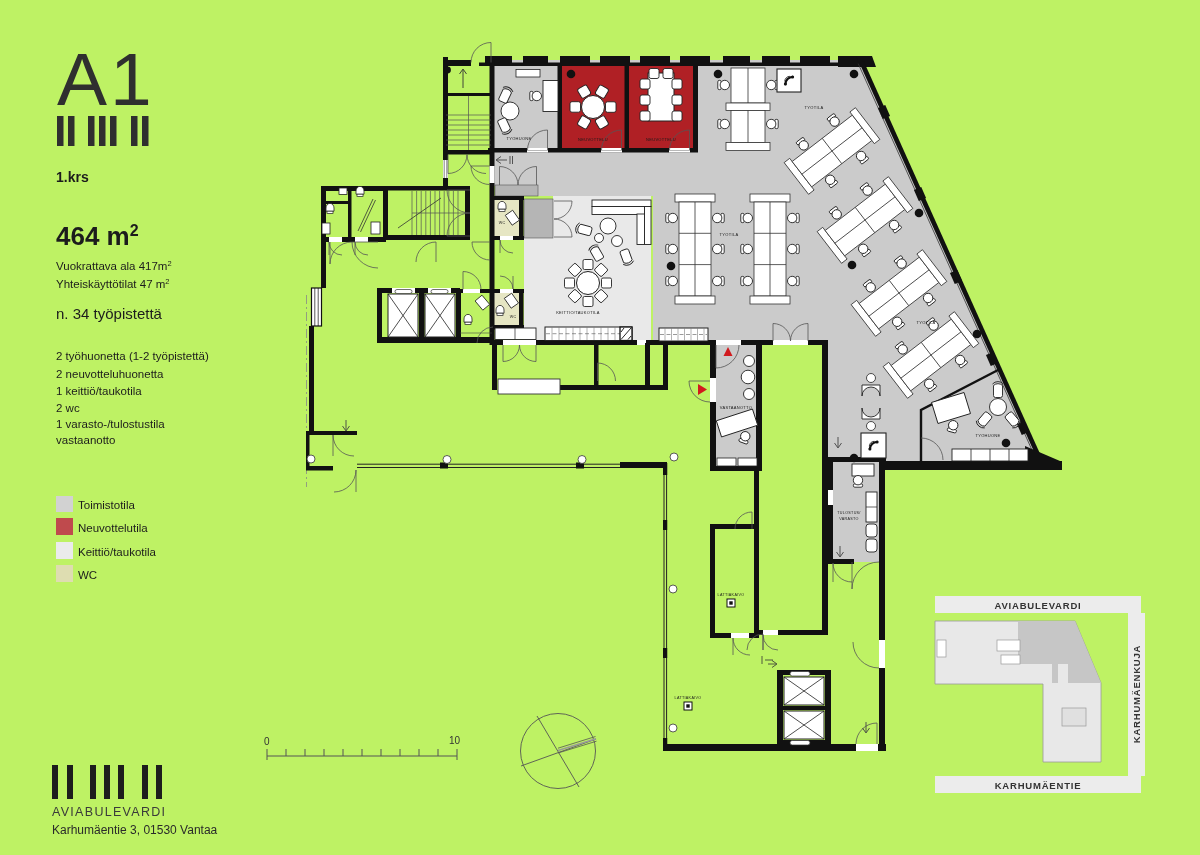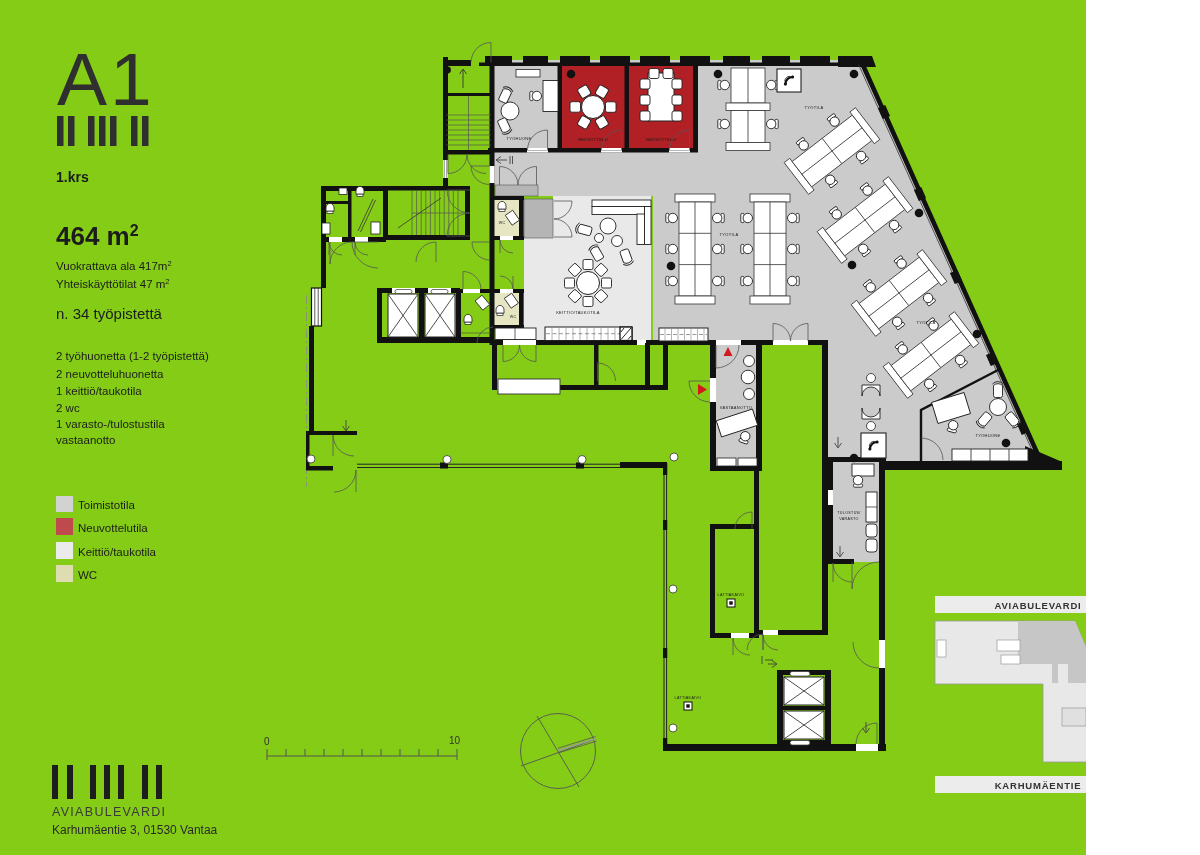--- a/index.html
+++ b/index.html
@@ -1,16 +1,16 @@
 <!DOCTYPE html>
 <html><head>
 <meta charset="utf-8">
 <style>
 html,body{margin:0;padding:0;background:#fff;}
-.page{position:relative;width:1086px;height:855px;background:#84cc16;overflow:hidden;font-family:"Liberation Sans",sans-serif;}
+.page{position:relative;width:1200px;height:855px;background:#bef264;overflow:hidden;font-family:"Liberation Sans",sans-serif;}
 svg{position:absolute;left:0;top:0;}
 </style>
 </head>
 <body>
 <div class="page">
 <svg width="1200" height="855" viewBox="0 0 1200 855">
 <defs>
 <g id="oc">
           <rect x="-6.2" y="-4.6" width="3.4" height="9.2" rx="1.4" fill="#fff" stroke="#222" stroke-width="0.9"></rect>
           <circle cx="0.8" cy="0" r="4.7" fill="#fff" stroke="#222" stroke-width="0.9"></circle>

